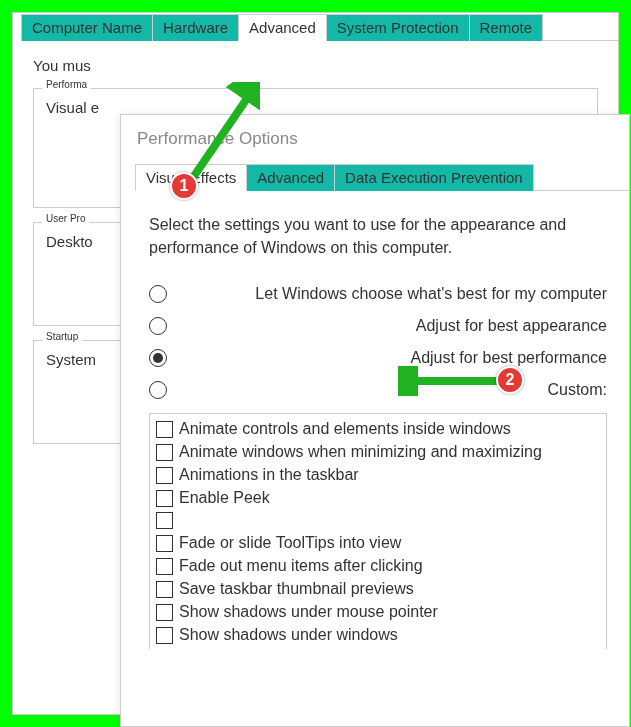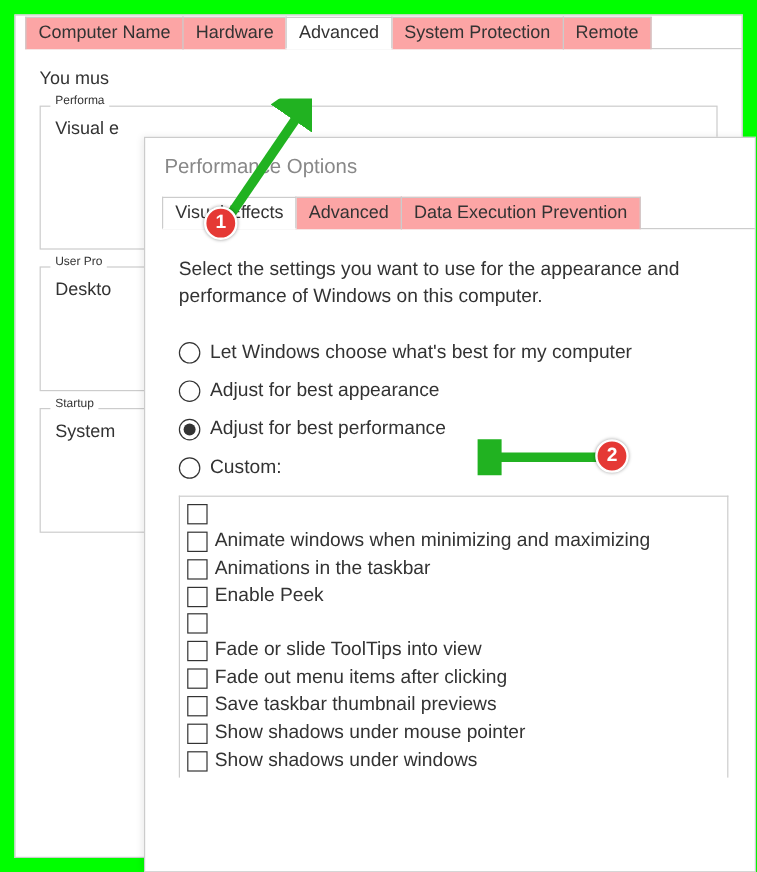--- a/index.html
+++ b/index.html
@@ -32,21 +32,21 @@
     .close-x { font-size: 17px; color: #555; font-family: Arial, sans-serif; font-weight: 300; }
     .tabs {
       display: flex;
       margin-left: 8px;
       border-bottom: 1px solid #ccc;
     }
     .tab {
       padding: 4px 10px;
       border: 1px solid #ccc;
       border-bottom: none;
-      background: #fca5a5;
+      background: #14b8a6;
       margin-right: -1px;
       font-size: 15px;
       position: relative;
       top: 1px;
     }
     .tab.active {
       background: #fff;
       border-bottom: 1px solid #fff;
       z-index: 2;
     }
@@ -92,20 +92,21 @@
     .subpane {
       padding: 22px 22px 8px 28px;
       font-size: 16px;
     }
     .subpane .desc { margin-bottom: 26px; line-height: 1.45; }
     .radio-row {
       display: flex;
       align-items: center;
       margin-bottom: 14px;
       font-size: 16px;
+      justify-content: space-between;
     }
     .radio {
       width: 18px; height: 18px;
       border: 1.5px solid #333;
       border-radius: 50%;
       margin-right: 8px;
       display: inline-flex;
       align-items: center; justify-content: center;
       flex-shrink: 0;
     }
@@ -204,20 +205,21 @@
       <span>Adjust for best performance</span>
     </div>
     <div class="radio-row">
       <span class="radio"></span>
       <span>Custom:</span>
     </div>
 
     <div class="listbox" id="effects-list">
         <div class="chk-row">
           <span class="chk"></span>
+          <span>Animate controls and elements inside windows</span>
         </div>
         <div class="chk-row">
           <span class="chk"></span>
           <span>Animate windows when minimizing and maximizing</span>
         </div>
         <div class="chk-row">
           <span class="chk"></span>
           <span>Animations in the taskbar</span>
         </div>
         <div class="chk-row">

